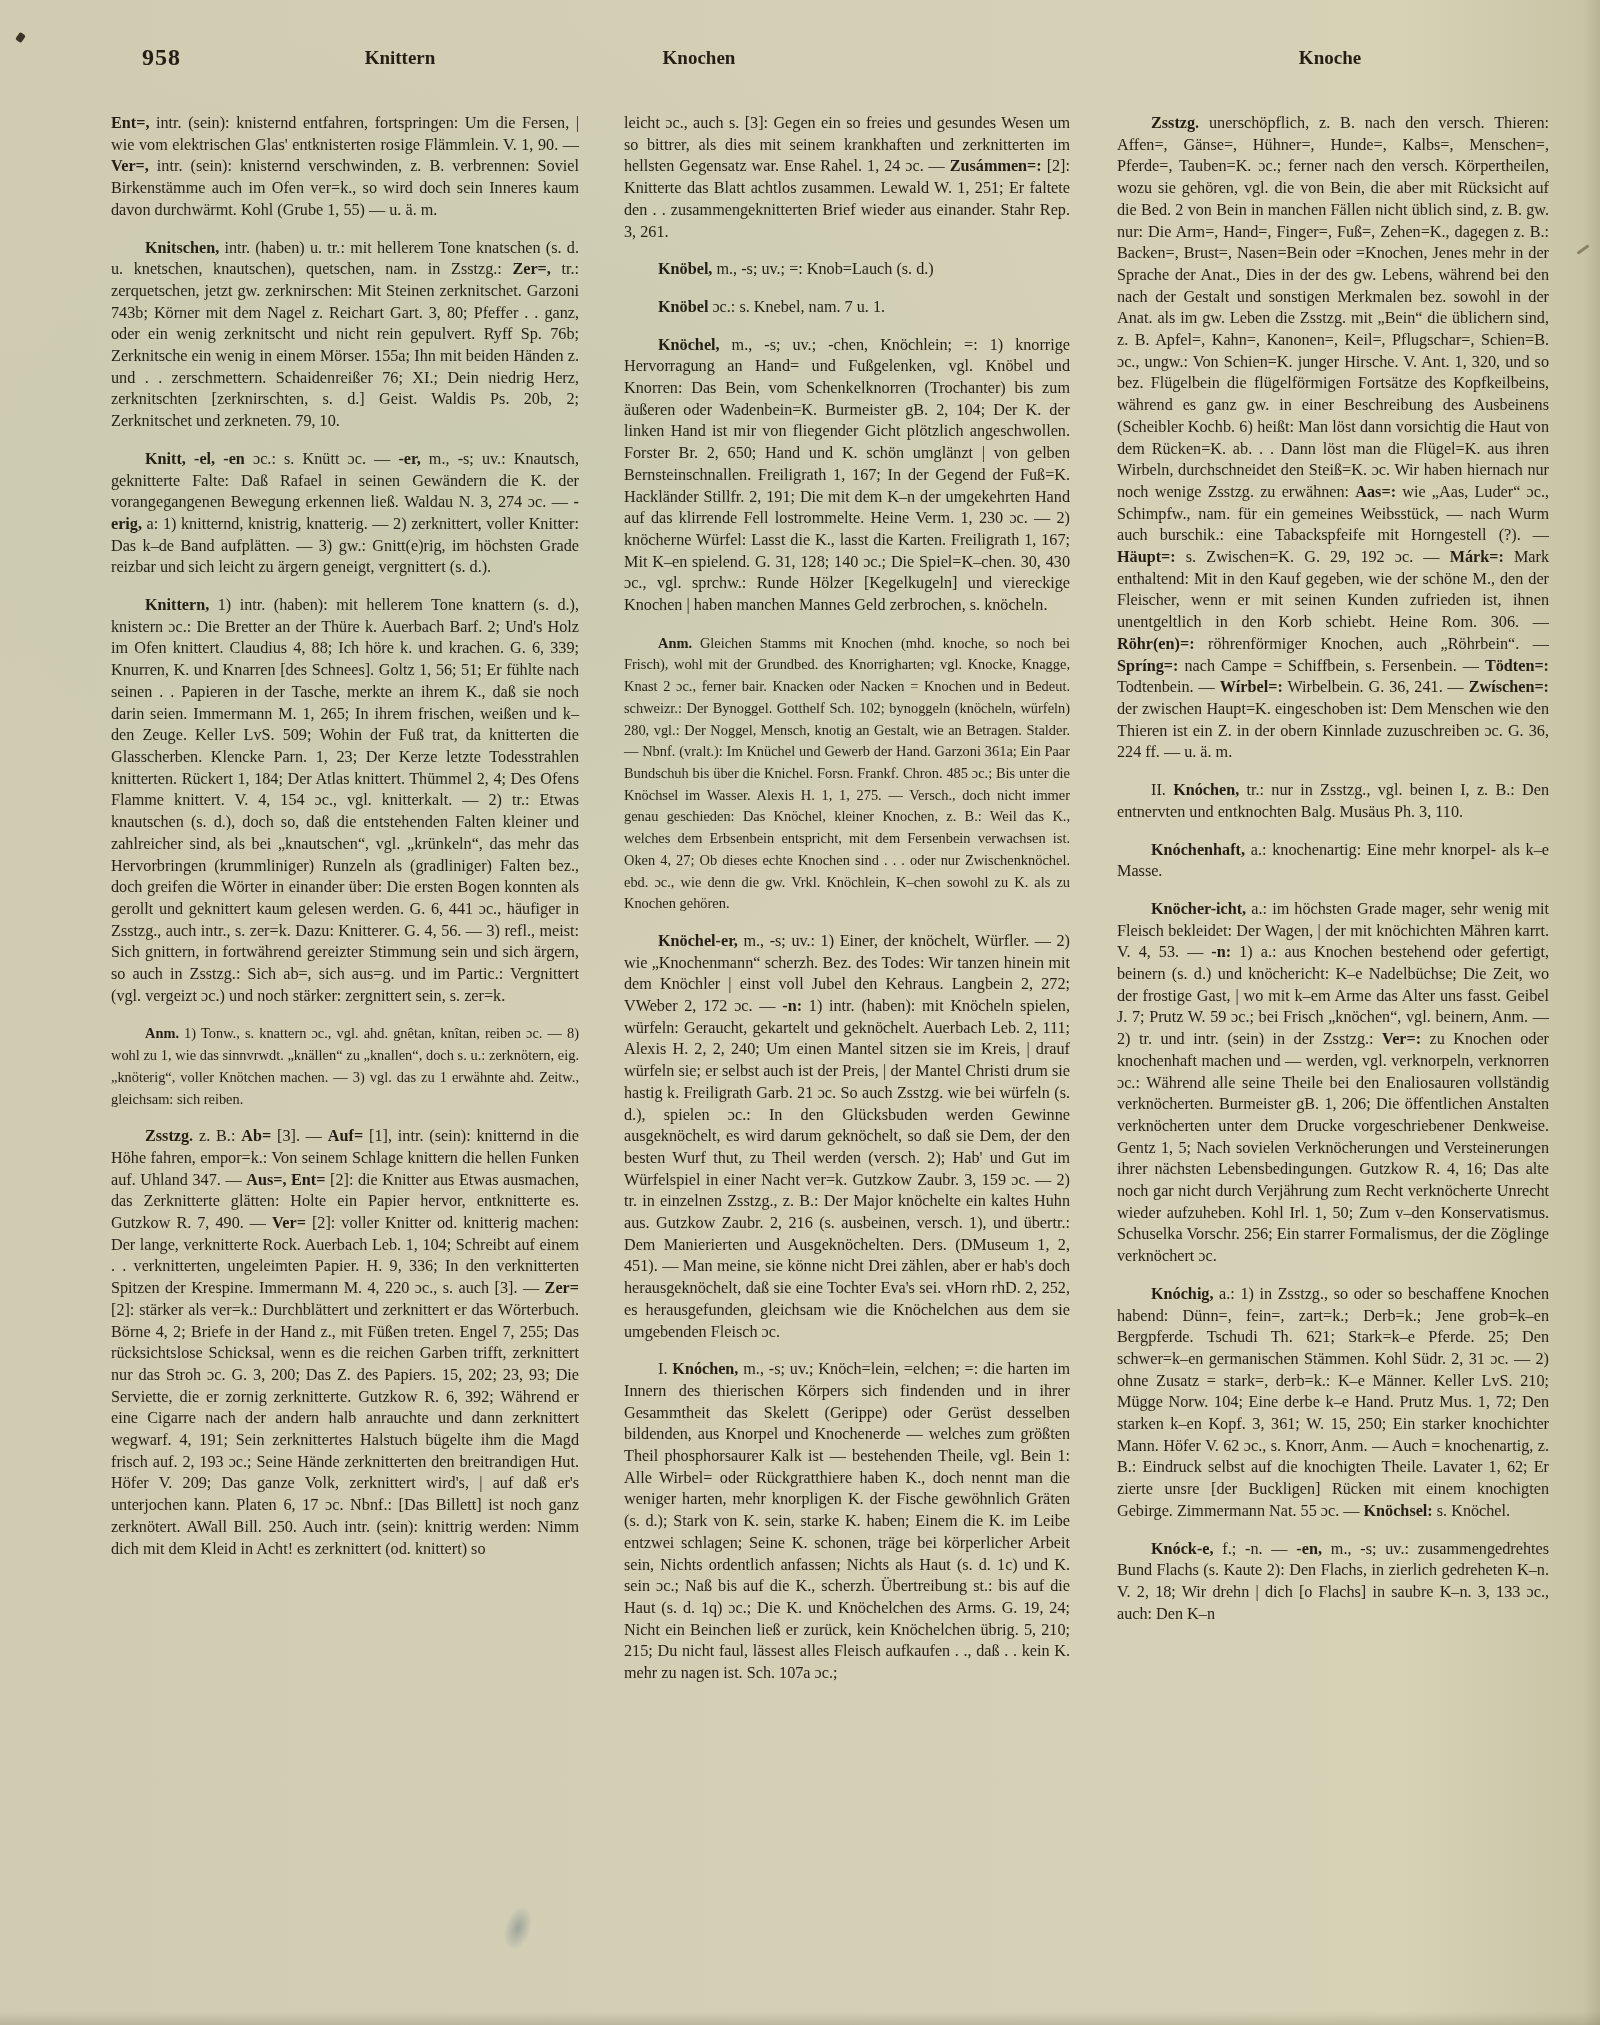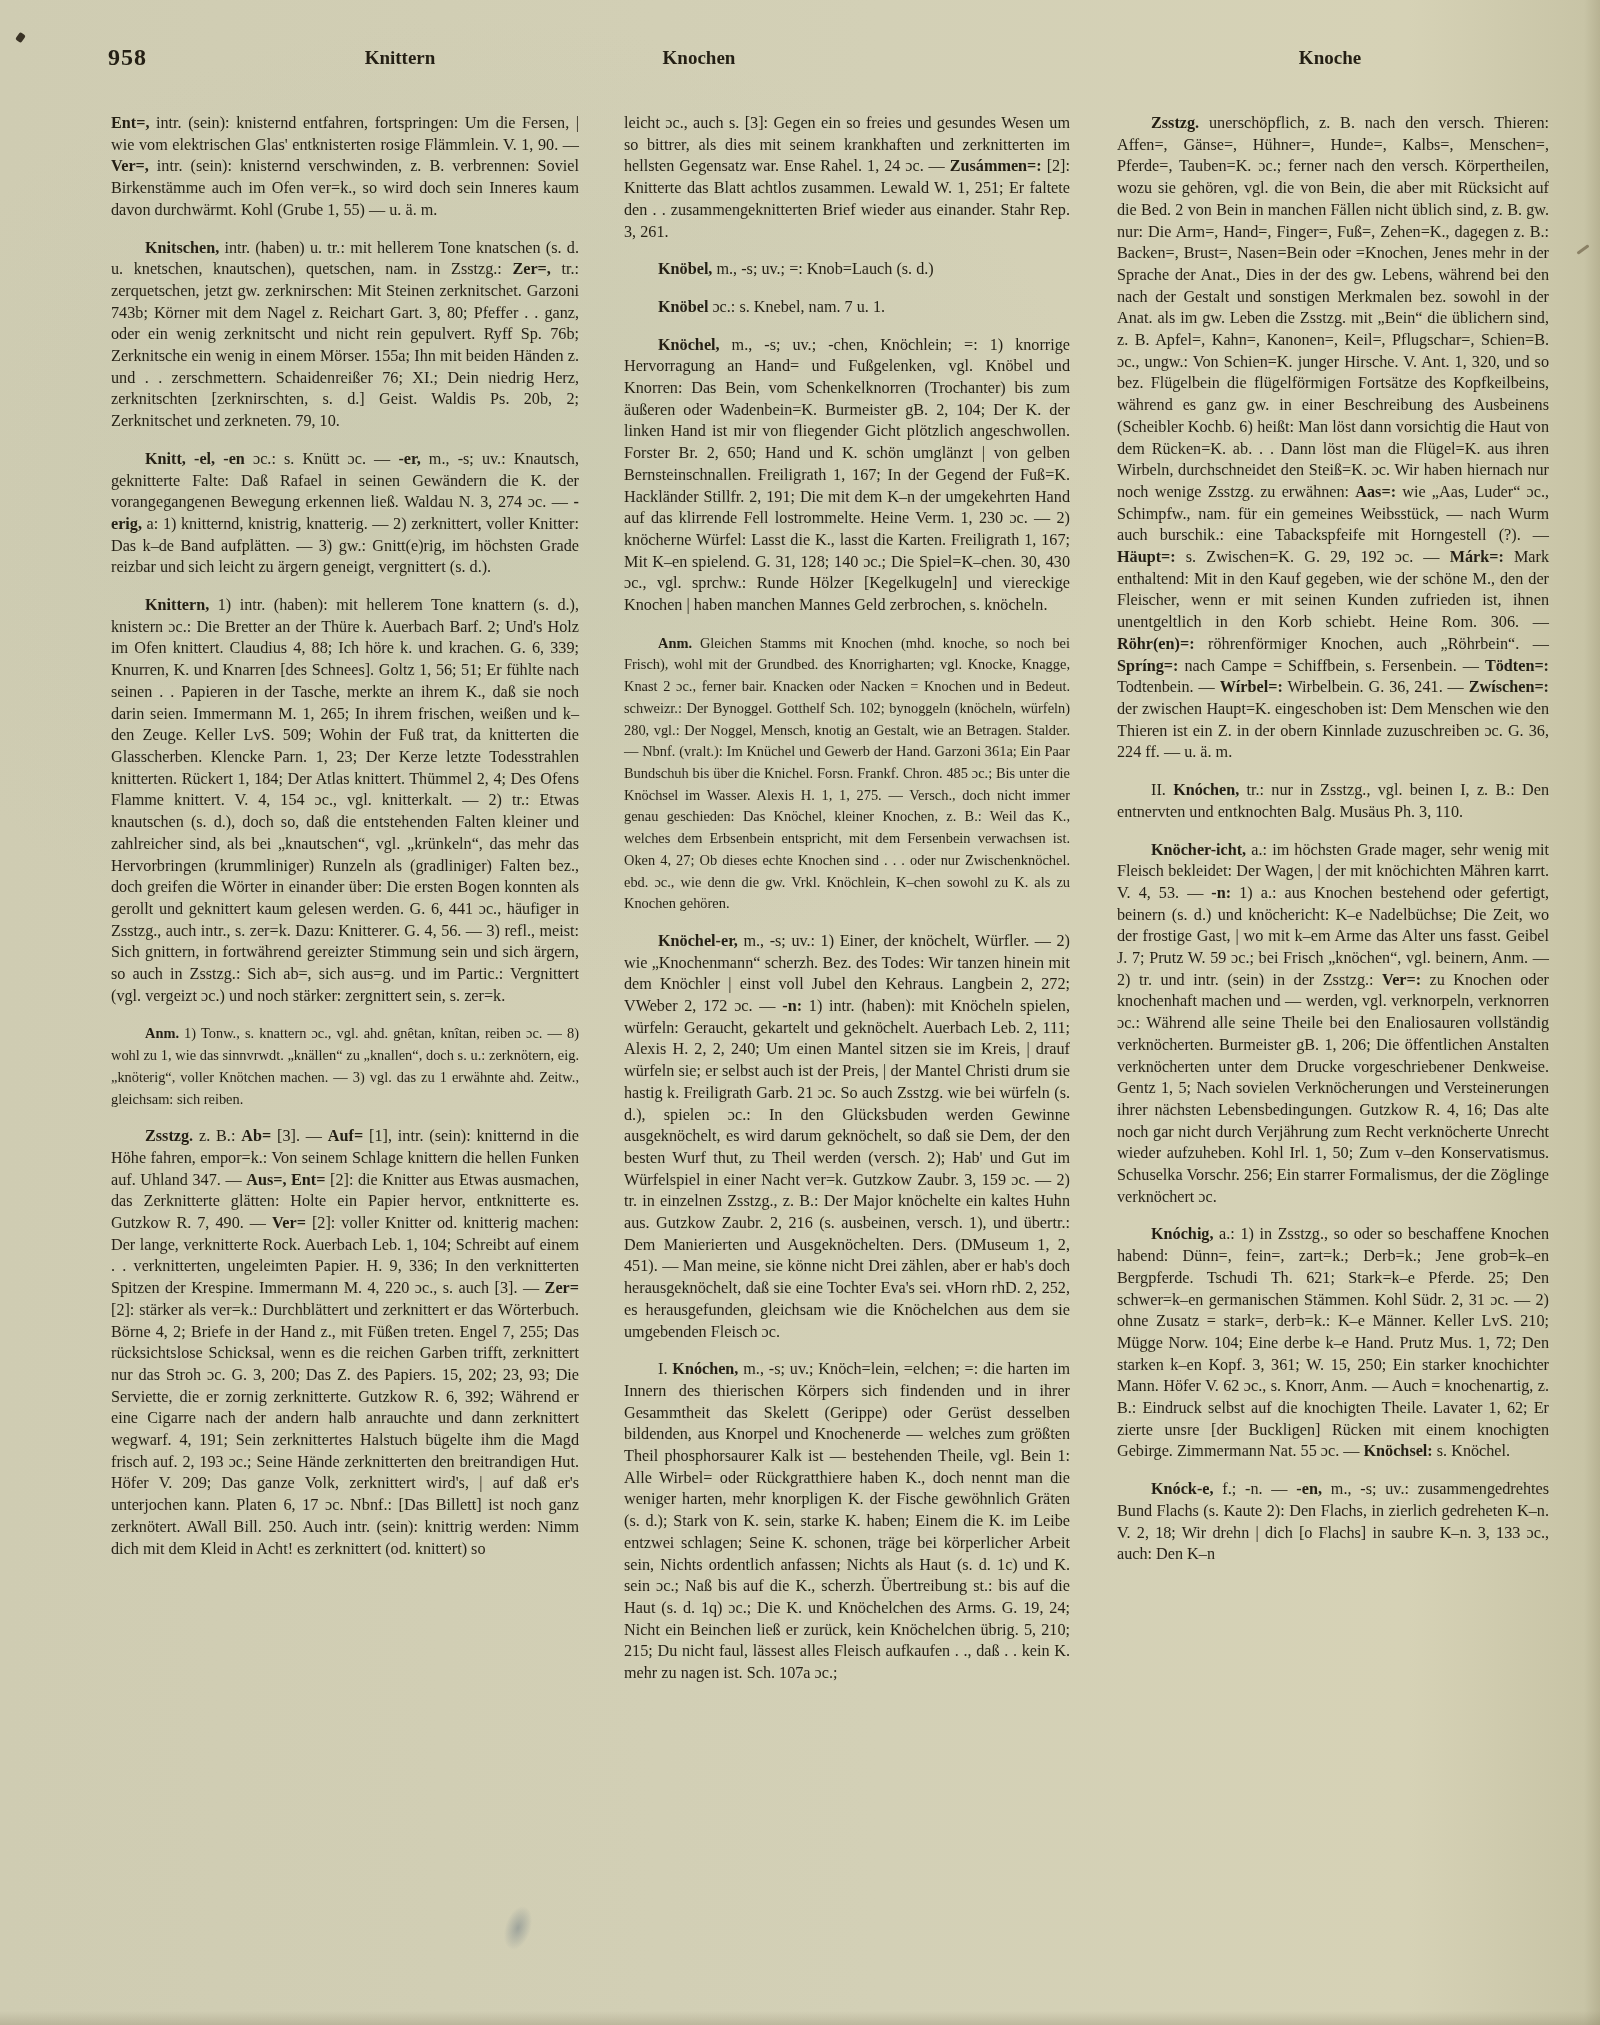--- a/index.html
+++ b/index.html
@@ -15,21 +15,21 @@
   .edge-bottom{position:absolute;left:0;right:0;bottom:0;height:14px;
     background:linear-gradient(180deg, rgba(0,0,0,0), rgba(110,100,70,.22));}
   .speck{position:absolute;left:17px;top:33px;width:7px;height:9px;background:#3a3326;
     border-radius:2px;transform:rotate(35deg);}
   .smudge{position:absolute;left:505px;top:1905px;width:26px;height:46px;border-radius:50%;
     transform:rotate(18deg);
     background:radial-gradient(ellipse at 50% 50%, rgba(75,95,115,.38), rgba(75,95,115,0) 70%);}
   .pen-mark{position:absolute;left:1576px;top:248px;width:14px;height:3px;background:rgba(90,75,50,.55);
     transform:rotate(-35deg);border-radius:2px;}
   .header{position:absolute;top:44px;left:0;width:1600px;height:36px;}
-  .pageno{position:absolute;left:108px;top:0;font-size:24px;font-weight:bold;letter-spacing:1px;}
+  .pageno{position:absolute;left:142px;top:0;font-size:24px;font-weight:bold;letter-spacing:1px;}
   .rh{position:absolute;top:3px;font-size:19px;font-weight:bold;transform:translateX(-50%);}
   .rh1{left:400px;} .rh2{left:699px;} .rh3{left:1330px;}
   .col{position:absolute;top:97px;height:1792px;overflow:hidden;
     font-size:16.2px;line-height:21.7px;text-align:justify;}
   .col1{left:95px;width:500px;}
   .col2{left:608px;width:478px;}
   .col3{left:1101px;width:464px;}
   .para{margin:16px;}
   .para.indent{text-indent:34px;}
   .para.small{font-size:14.4px;}
@@ -64,17 +64,18 @@
       <div class="para indent"><span class="hw">Knöbel,</span><span> m., -s; uv.; =: Knob=Lauch (s. d.)</span></div>
       <div class="para indent"><span class="hw">Knöbel</span><span> ɔc.: s. Knebel, nam. 7 u. 1.</span></div>
       <div class="para indent"><span class="hw">Knöchel,</span><span> m., -s; uv.; -chen, Knöchlein; =: 1) knorrige Hervorragung an Hand= und Fußgelenken, vgl. Knöbel und Knorren: Das Bein, vom Schenkelknorren (Trochanter) bis zum äußeren oder Wadenbein=K. Burmeister gB. 2, 104; Der K. der linken Hand ist mir von fliegender Gicht plötzlich angeschwollen. Forster Br. 2, 650; Hand und K. schön umglänzt | von gelben Bernsteinschnallen. Freiligrath 1, 167; In der Gegend der Fuß=K. Hackländer Stillfr. 2, 191; Die mit dem K–n der umgekehrten Hand auf das klirrende Fell lostrommelte. Heine Verm. 1, 230 ɔc. — 2) knöcherne Würfel: Lasst die K., lasst die Karten. Freiligrath 1, 167; Mit K–en spielend. G. 31, 128; 140 ɔc.; Die Spiel=K–chen. 30, 430 ɔc., vgl. sprchw.: Runde Hölzer [Kegelkugeln] und viereckige Knochen | haben manchen Mannes Geld zerbrochen, s. knöcheln.</span></div>
       <div class="para indent small"><span class="hw">Anm.</span><span> Gleichen Stamms mit Knochen (mhd. knoche, so noch bei Frisch), wohl mit der Grundbed. des Knorrigharten; vgl. Knocke, Knagge, Knast 2 ɔc., ferner bair. Knacken oder Nacken = Knochen und in Bedeut. schweizr.: Der Bynoggel. Gotthelf Sch. 102; bynoggeln (knöcheln, würfeln) 280, vgl.: Der Noggel, Mensch, knotig an Gestalt, wie an Betragen. Stalder. — Nbnf. (vralt.): Im Knüchel und Gewerb der Hand. Garzoni 361a; Ein Paar Bundschuh bis über die Knichel. Forsn. Frankf. Chron. 485 ɔc.; Bis unter die Knöchsel im Wasser. Alexis H. 1, 1, 275. — Versch., doch nicht immer genau geschieden: Das Knöchel, kleiner Knochen, z. B.: Weil das K., welches dem Erbsenbein entspricht, mit dem Fersenbein verwachsen ist. Oken 4, 27; Ob dieses echte Knochen sind . . . oder nur Zwischenknöchel. ebd. ɔc., wie denn die gw. Vrkl. Knöchlein, K–chen sowohl zu K. als zu Knochen gehören.</span></div>
       <div class="para indent"><span class="hw">Knöchel-er,</span><span> m., -s; uv.: 1) Einer, der knöchelt, Würfler. — 2) wie „Knochenmann“ scherzh. Bez. des Todes: Wir tanzen hinein mit dem Knöchler | einst voll Jubel den Kehraus. Langbein 2, 272; VWeber 2, 172 ɔc. — </span><span class="hw">-n:</span><span> 1) intr. (haben): mit Knöcheln spielen, würfeln: Geraucht, gekartelt und geknöchelt. Auerbach Leb. 2, 111; Alexis H. 2, 2, 240; Um einen Mantel sitzen sie im Kreis, | drauf würfeln sie; er selbst auch ist der Preis, | der Mantel Christi drum sie hastig k. Freiligrath Garb. 21 ɔc. So auch Zsstzg. wie bei würfeln (s. d.), spielen ɔc.: In den Glücksbuden werden Gewinne ausgeknöchelt, es wird darum geknöchelt, so daß sie Dem, der den besten Wurf thut, zu Theil werden (versch. 2); Hab' und Gut im Würfelspiel in einer Nacht ver=k. Gutzkow Zaubr. 3, 159 ɔc. — 2) tr. in einzelnen Zsstzg., z. B.: Der Major knöchelte ein kaltes Huhn aus. Gutzkow Zaubr. 2, 216 (s. ausbeinen, versch. 1), und übertr.: Dem Manierierten und Ausgeknöchelten. Ders. (DMuseum 1, 2, 451). — Man meine, sie könne nicht Drei zählen, aber er hab's doch herausgeknöchelt, daß sie eine Tochter Eva's sei. vHorn rhD. 2, 252, es herausgefunden, gleichsam wie die Knöchelchen aus dem sie umgebenden Fleisch ɔc.</span></div>
       <div class="para indent"><span>I. </span><span class="hw">Knóchen,</span><span> m., -s; uv.; Knöch=lein, =elchen; =: die harten im Innern des thierischen Körpers sich findenden und in ihrer Gesammtheit das Skelett (Gerippe) oder Gerüst desselben bildenden, aus Knorpel und Knochenerde — welches zum größten Theil phosphorsaurer Kalk ist — bestehenden Theile, vgl. Bein 1: Alle Wirbel= oder Rückgratthiere haben K., doch nennt man die weniger harten, mehr knorpligen K. der Fische gewöhnlich Gräten (s. d.); Stark von K. sein, starke K. haben; Einem die K. im Leibe entzwei schlagen; Seine K. schonen, träge bei körperlicher Arbeit sein, Nichts ordentlich anfassen; Nichts als Haut (s. d. 1c) und K. sein ɔc.; Naß bis auf die K., scherzh. Übertreibung st.: bis auf die Haut (s. d. 1q) ɔc.; Die K. und Knöchelchen des Arms. G. 19, 24; Nicht ein Beinchen ließ er zurück, kein Knöchelchen übrig. 5, 210; 215; Du nicht faul, lässest alles Fleisch aufkaufen . ., daß . . kein K. mehr zu nagen ist. Sch. 107a ɔc.;</span></div>
     </div>
   <div class="col col3">
       <div class="para indent"><span class="hw">Zsstzg.</span><span> unerschöpflich, z. B. nach den versch. Thieren: Affen=, Gänse=, Hühner=, Hunde=, Kalbs=, Menschen=, Pferde=, Tauben=K. ɔc.; ferner nach den versch. Körpertheilen, wozu sie gehören, vgl. die von Bein, die aber mit Rücksicht auf die Bed. 2 von Bein in manchen Fällen nicht üblich sind, z. B. gw. nur: Die Arm=, Hand=, Finger=, Fuß=, Zehen=K., dagegen z. B.: Backen=, Brust=, Nasen=Bein oder =Knochen, Jenes mehr in der Sprache der Anat., Dies in der des gw. Lebens, während bei den nach der Gestalt und sonstigen Merkmalen bez. sowohl in der Anat. als im gw. Leben die Zsstzg. mit „Bein“ die üblichern sind, z. B. Apfel=, Kahn=, Kanonen=, Keil=, Pflugschar=, Schien=B. ɔc., ungw.: Von Schien=K. junger Hirsche. V. Ant. 1, 320, und so bez. Flügelbein die flügelförmigen Fortsätze des Kopfkeilbeins, während es ganz gw. in einer Beschreibung des Ausbeinens (Scheibler Kochb. 6) heißt: Man löst dann vorsichtig die Haut von dem Rücken=K. ab. . . Dann löst man die Flügel=K. aus ihren Wirbeln, durchschneidet den Steiß=K. ɔc. Wir haben hiernach nur noch wenige Zsstzg. zu erwähnen: </span><span class="hw">Aas=:</span><span> wie „Aas, Luder“ ɔc., Schimpfw., nam. für ein gemeines Weibsstück, — nach Wurm auch burschik.: eine Tabackspfeife mit Horngestell (?). — </span><span class="hw">Häupt=:</span><span> s. Zwischen=K. G. 29, 192 ɔc. — </span><span class="hw">Márk=:</span><span> Mark enthaltend: Mit in den Kauf gegeben, wie der schöne M., den der Fleischer, wenn er mit seinen Kunden zufrieden ist, ihnen unentgeltlich in den Korb schiebt. Heine Rom. 306. — </span><span class="hw">Röhr(en)=:</span><span> röhrenförmiger Knochen, auch „Röhrbein“. — </span><span class="hw">Spríng=:</span><span> nach Campe = Schiffbein, s. Fersenbein. — </span><span class="hw">Tödten=:</span><span> Todtenbein. — </span><span class="hw">Wírbel=:</span><span> Wirbelbein. G. 36, 241. — </span><span class="hw">Zwíschen=:</span><span> der zwischen Haupt=K. eingeschoben ist: Dem Menschen wie den Thieren ist ein Z. in der obern Kinnlade zuzuschreiben ɔc. G. 36, 224 ff. — u. ä. m.</span></div>
       <div class="para indent"><span>II. </span><span class="hw">Knóchen,</span><span> tr.: nur in Zsstzg., vgl. beinen I, z. B.: Den entnervten und entknochten Balg. Musäus Ph. 3, 110.</span></div>
+      <div class="para indent"><span class="hw">Knóchenhaft,</span><span> a.: knochenartig: Eine mehr knorpel- als k–e Masse.</span></div>
       <div class="para indent"><span class="hw">Knöcher-icht,</span><span> a.: im höchsten Grade mager, sehr wenig mit Fleisch bekleidet: Der Wagen, | der mit knöchichten Mähren karrt. V. 4, 53. — </span><span class="hw">-n:</span><span> 1) a.: aus Knochen bestehend oder gefertigt, beinern (s. d.) und knöchericht: K–e Nadelbüchse; Die Zeit, wo der frostige Gast, | wo mit k–em Arme das Alter uns fasst. Geibel J. 7; Prutz W. 59 ɔc.; bei Frisch „knöchen“, vgl. beinern, Anm. — 2) tr. und intr. (sein) in der Zsstzg.: </span><span class="hw">Ver=:</span><span> zu Knochen oder knochenhaft machen und — werden, vgl. verknorpeln, verknorren ɔc.: Während alle seine Theile bei den Enaliosauren vollständig verknöcherten. Burmeister gB. 1, 206; Die öffentlichen Anstalten verknöcherten unter dem Drucke vorgeschriebener Denkweise. Gentz 1, 5; Nach sovielen Verknöcherungen und Versteinerungen ihrer nächsten Lebensbedingungen. Gutzkow R. 4, 16; Das alte noch gar nicht durch Verjährung zum Recht verknöcherte Unrecht wieder aufzuheben. Kohl Irl. 1, 50; Zum v–den Konservatismus. Schuselka Vorschr. 256; Ein starrer Formalismus, der die Zöglinge verknöchert ɔc.</span></div>
       <div class="para indent"><span class="hw">Knóchig,</span><span> a.: 1) in Zsstzg., so oder so beschaffene Knochen habend: Dünn=, fein=, zart=k.; Derb=k.; Jene grob=k–en Bergpferde. Tschudi Th. 621; Stark=k–e Pferde. 25; Den schwer=k–en germanischen Stämmen. Kohl Südr. 2, 31 ɔc. — 2) ohne Zusatz = stark=, derb=k.: K–e Männer. Keller LvS. 210; Mügge Norw. 104; Eine derbe k–e Hand. Prutz Mus. 1, 72; Den starken k–en Kopf. 3, 361; W. 15, 250; Ein starker knochichter Mann. Höfer V. 62 ɔc., s. Knorr, Anm. — Auch = knochenartig, z. B.: Eindruck selbst auf die knochigten Theile. Lavater 1, 62; Er zierte unsre [der Buckligen] Rücken mit einem knochigten Gebirge. Zimmermann Nat. 55 ɔc. — </span><span class="hw">Knöchsel:</span><span> s. Knöchel.</span></div>
       <div class="para indent"><span class="hw">Knóck-e,</span><span> f.; -n. — </span><span class="hw">-en,</span><span> m., -s; uv.: zusammengedrehtes Bund Flachs (s. Kaute 2): Den Flachs, in zierlich gedreheten K–n. V. 2, 18; Wir drehn | dich [o Flachs] in saubre K–n. 3, 133 ɔc., auch: Den K–n</span></div>
     </div>
 </div>
 
 </body></html>

